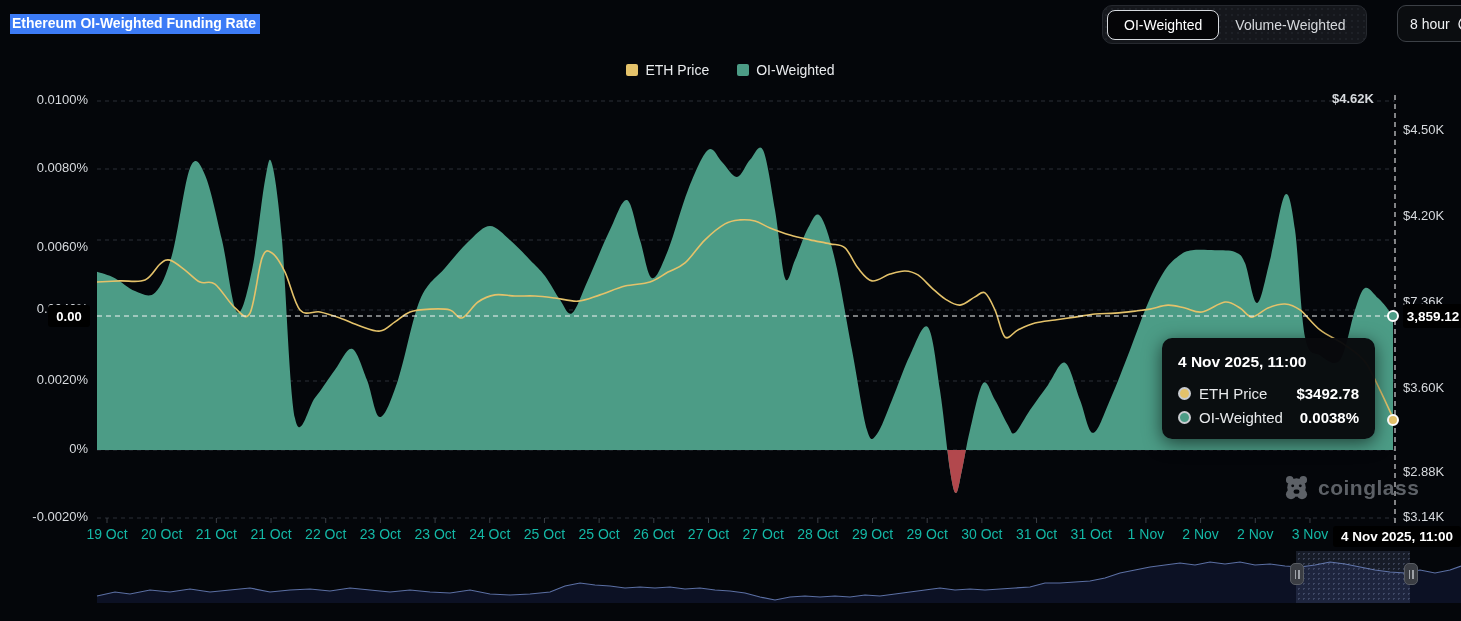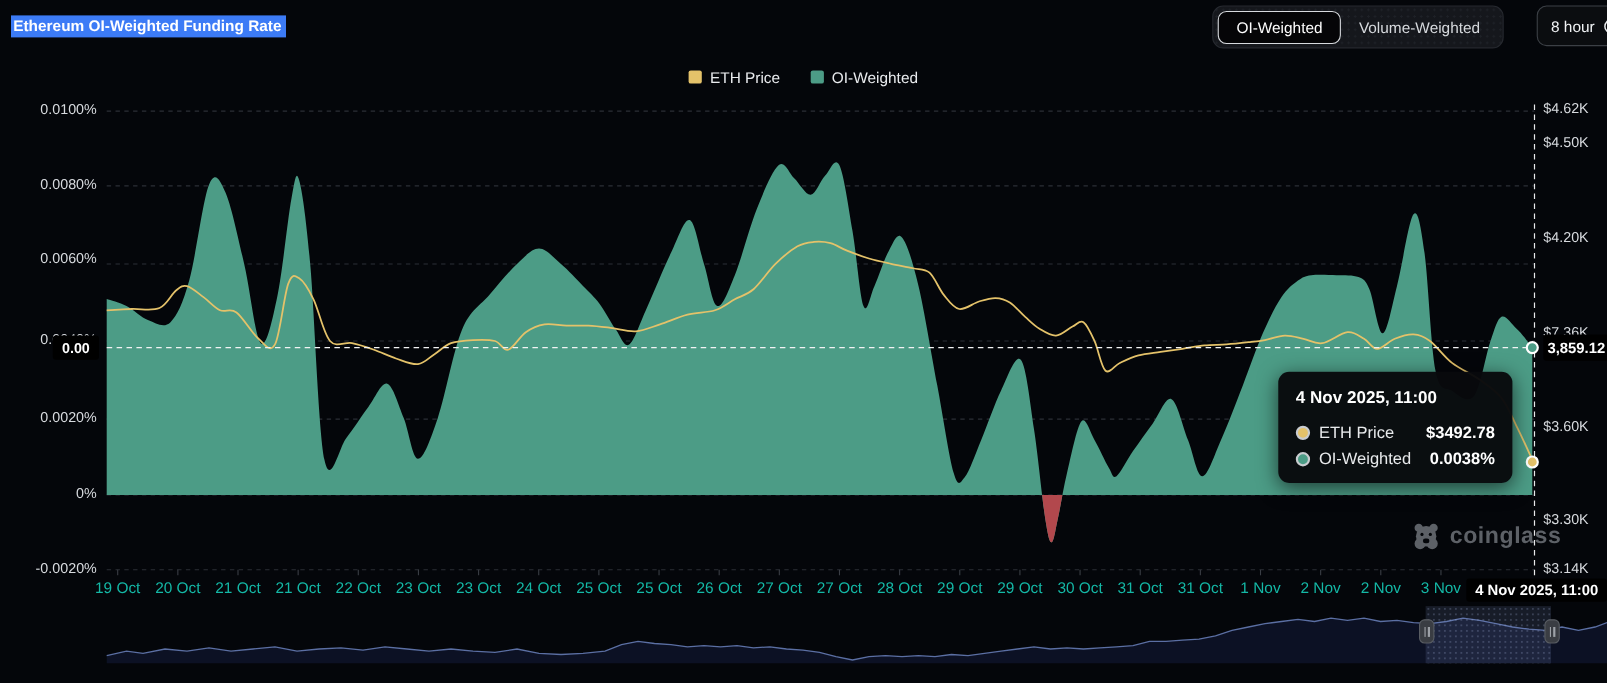--- a/index.html
+++ b/index.html
@@ -93,31 +93,31 @@
       <line x1="1091.24" x2="1091.24" y1="518" y2="523" stroke="#3a3e45" stroke-width="1"></line>
       <line x1="1145.92" x2="1145.92" y1="518" y2="523" stroke="#3a3e45" stroke-width="1"></line>
       <line x1="1200.6" x2="1200.6" y1="518" y2="523" stroke="#3a3e45" stroke-width="1"></line>
       <line x1="1255.28" x2="1255.28" y1="518" y2="523" stroke="#3a3e45" stroke-width="1"></line>
       <line x1="1309.96" x2="1309.96" y1="518" y2="523" stroke="#3a3e45" stroke-width="1"></line>
     </svg>
 
   <div id="labels" class="abs" style="left:0;top:0;width:1461px;height:621px;border-radius:10px;">
       <span class="abs ylab" style="left: 14px; top: 92px;">0.0100%</span>
       <span class="abs ylab" style="left: 14px; top: 160px;">0.0080%</span>
-      <span class="abs ylab" style="left: 14px; top: 227px;">0.0060%</span>
+      <span class="abs ylab" style="left: 14px; top: 239px;">0.0060%</span>
       <span class="abs ylab" style="left: 14px; top: 301px;">0.0040%</span>
       <span class="abs ylab" style="left: 14px; top: 372px;">0.0020%</span>
       <span class="abs ylab" style="left: 14px; top: 441px;">0%</span>
       <span class="abs ylab" style="left: 14px; top: 509px;">-0.0020%</span>
-      <span class="abs yrlab" style="left: 1403px; top: 91px;">$4.62K</span>
+      <span class="abs yrlab" style="left: 1332px; top: 91px; font-weight: bold;">$4.62K</span>
       <span class="abs yrlab" style="left: 1403px; top: 122px;">$4.50K</span>
       <span class="abs yrlab" style="left: 1403px; top: 208px;">$4.20K</span>
       <span class="abs yrlab" style="left: 1403px; top: 294px;">$7.36K</span>
       <span class="abs yrlab" style="left: 1403px; top: 380px;">$3.60K</span>
-      <span class="abs yrlab" style="left: 1403px; top: 464px;">$3.30K</span>
+      <span class="abs yrlab" style="left: 1403px; top: 464px;">$2.88K</span>
       <span class="abs yrlab" style="left: 1403px; top: 509px;">$3.14K</span>
       <span class="abs xlab" style="left: 72px; top: 526px;">19 Oct</span>
       <span class="abs xlab" style="left: 126.68px; top: 526px;">20 Oct</span>
       <span class="abs xlab" style="left: 181.36px; top: 526px;">21 Oct</span>
       <span class="abs xlab" style="left: 236.04px; top: 526px;">21 Oct</span>
       <span class="abs xlab" style="left: 290.72px; top: 526px;">22 Oct</span>
       <span class="abs xlab" style="left: 345.4px; top: 526px;">23 Oct</span>
       <span class="abs xlab" style="left: 400.08px; top: 526px;">23 Oct</span>
       <span class="abs xlab" style="left: 454.76px; top: 526px;">24 Oct</span>
       <span class="abs xlab" style="left: 509.44px; top: 526px;">25 Oct</span>

